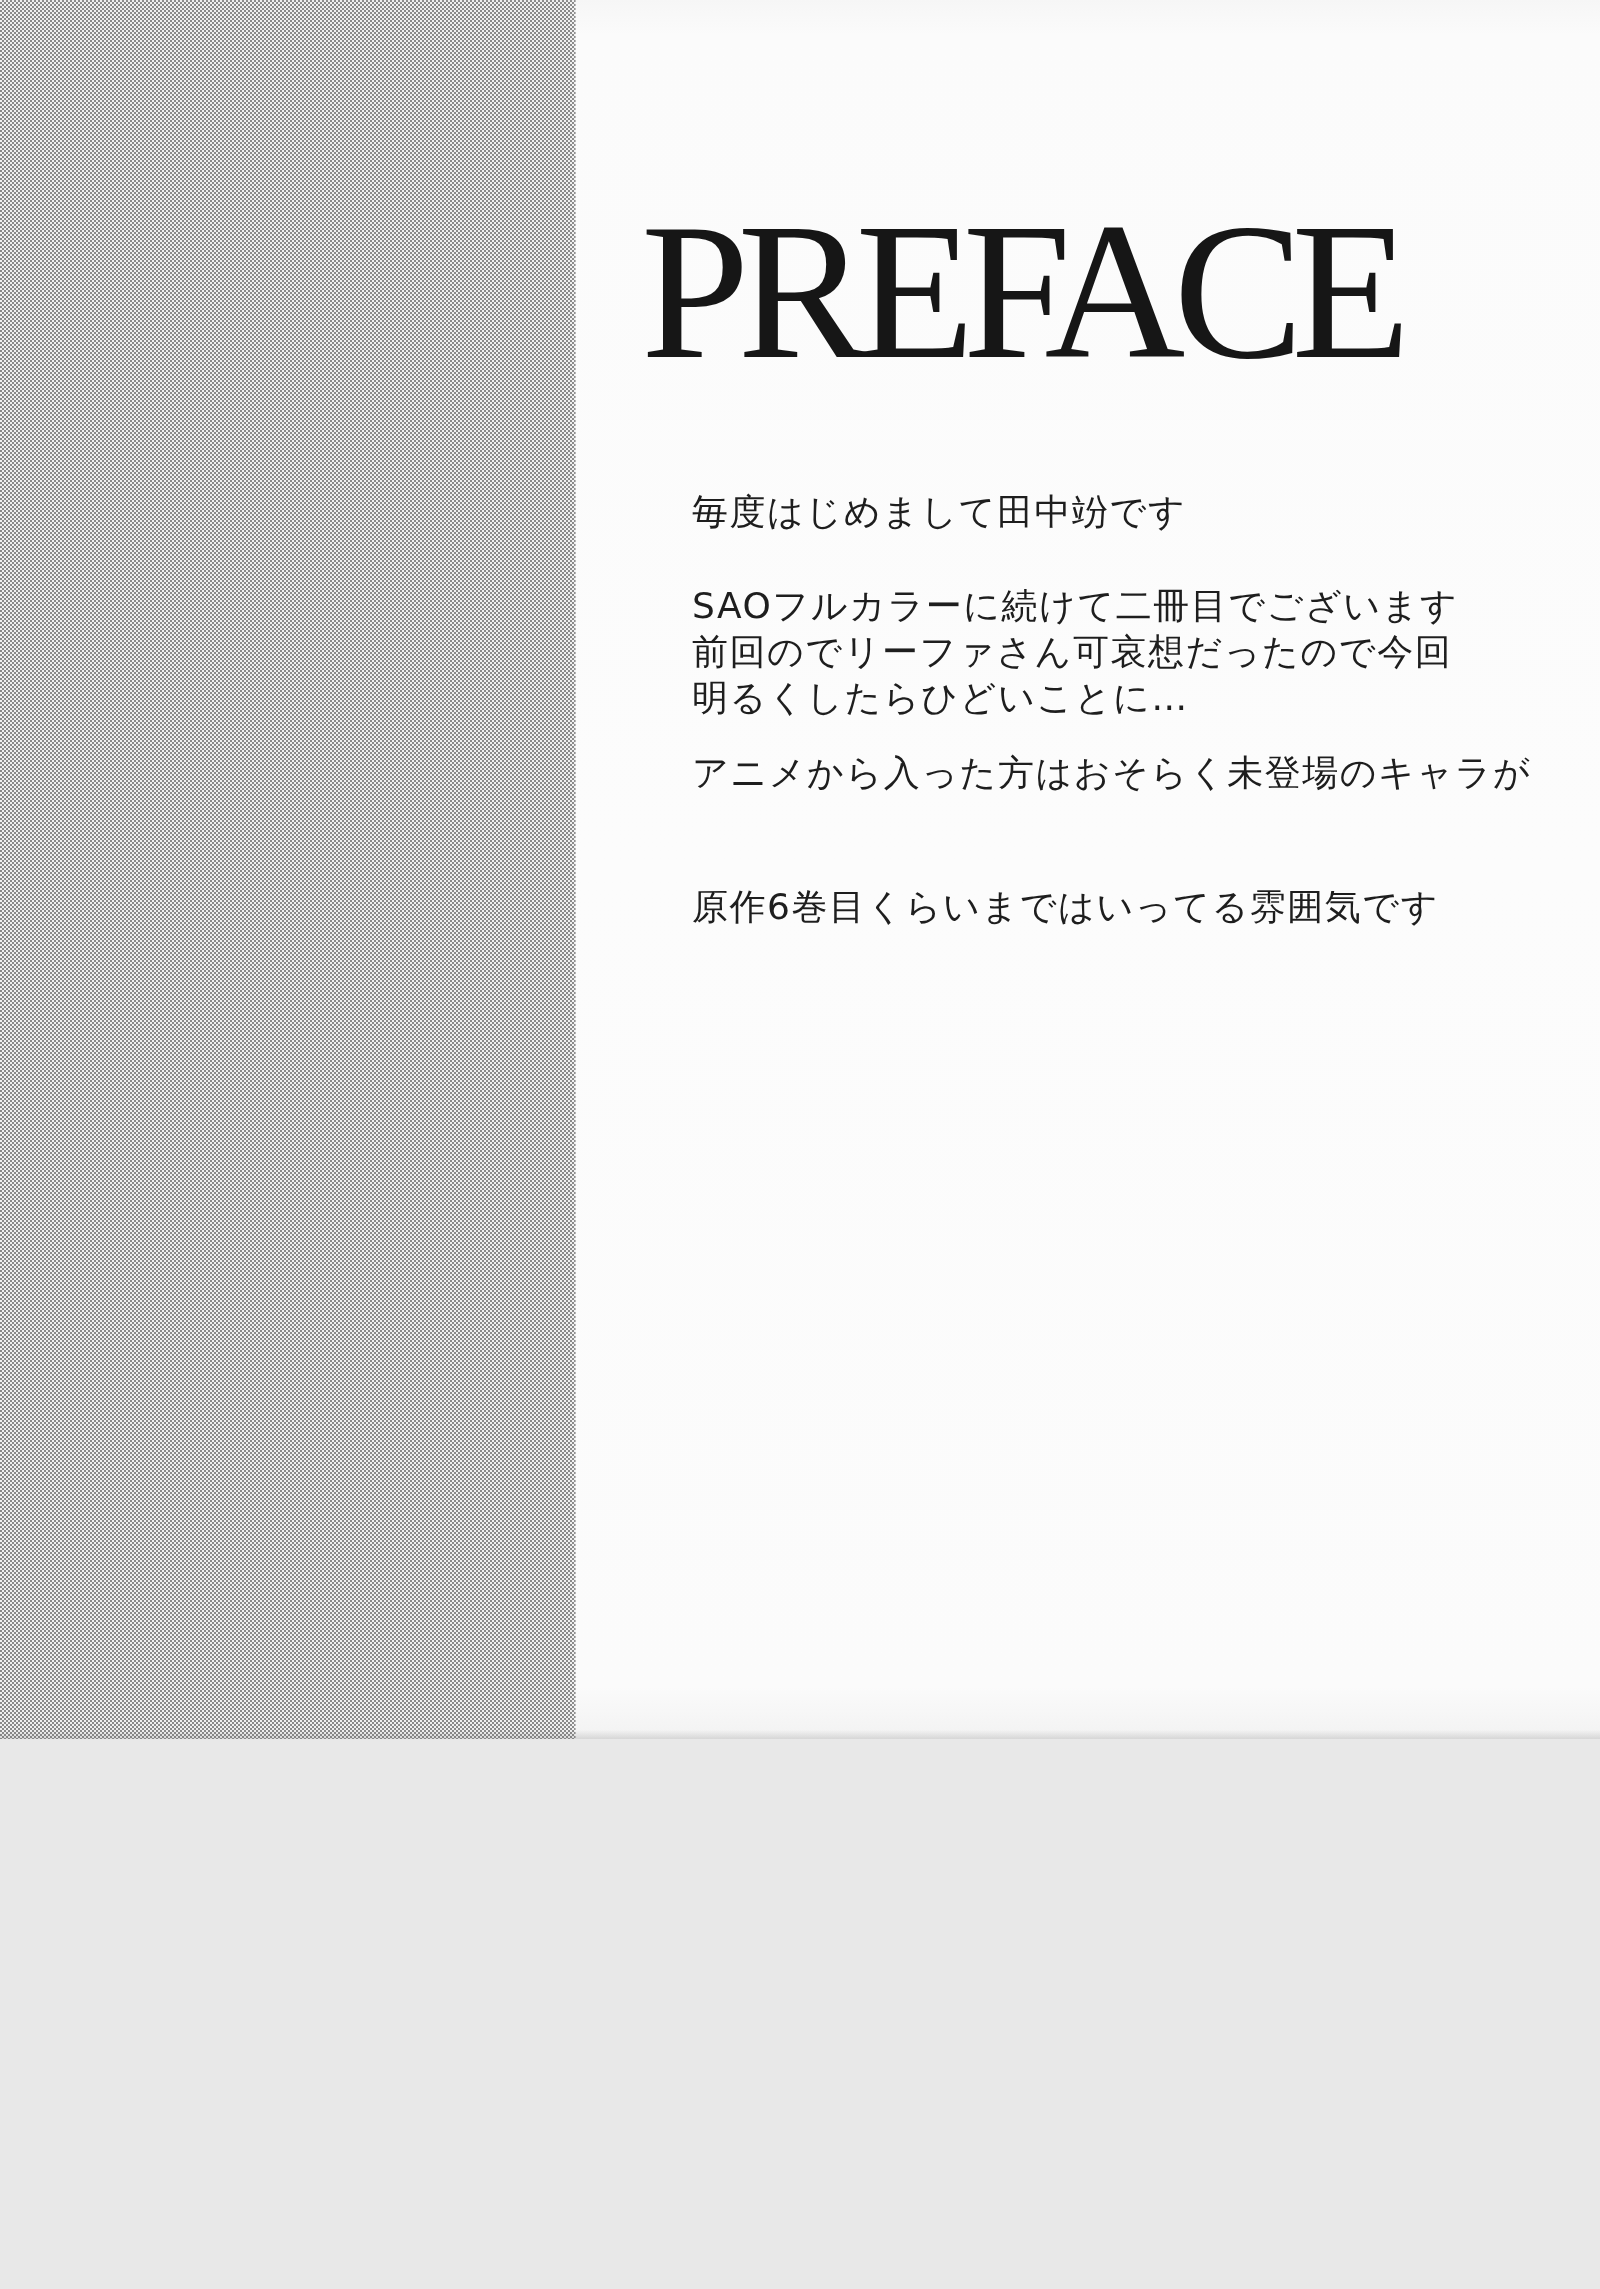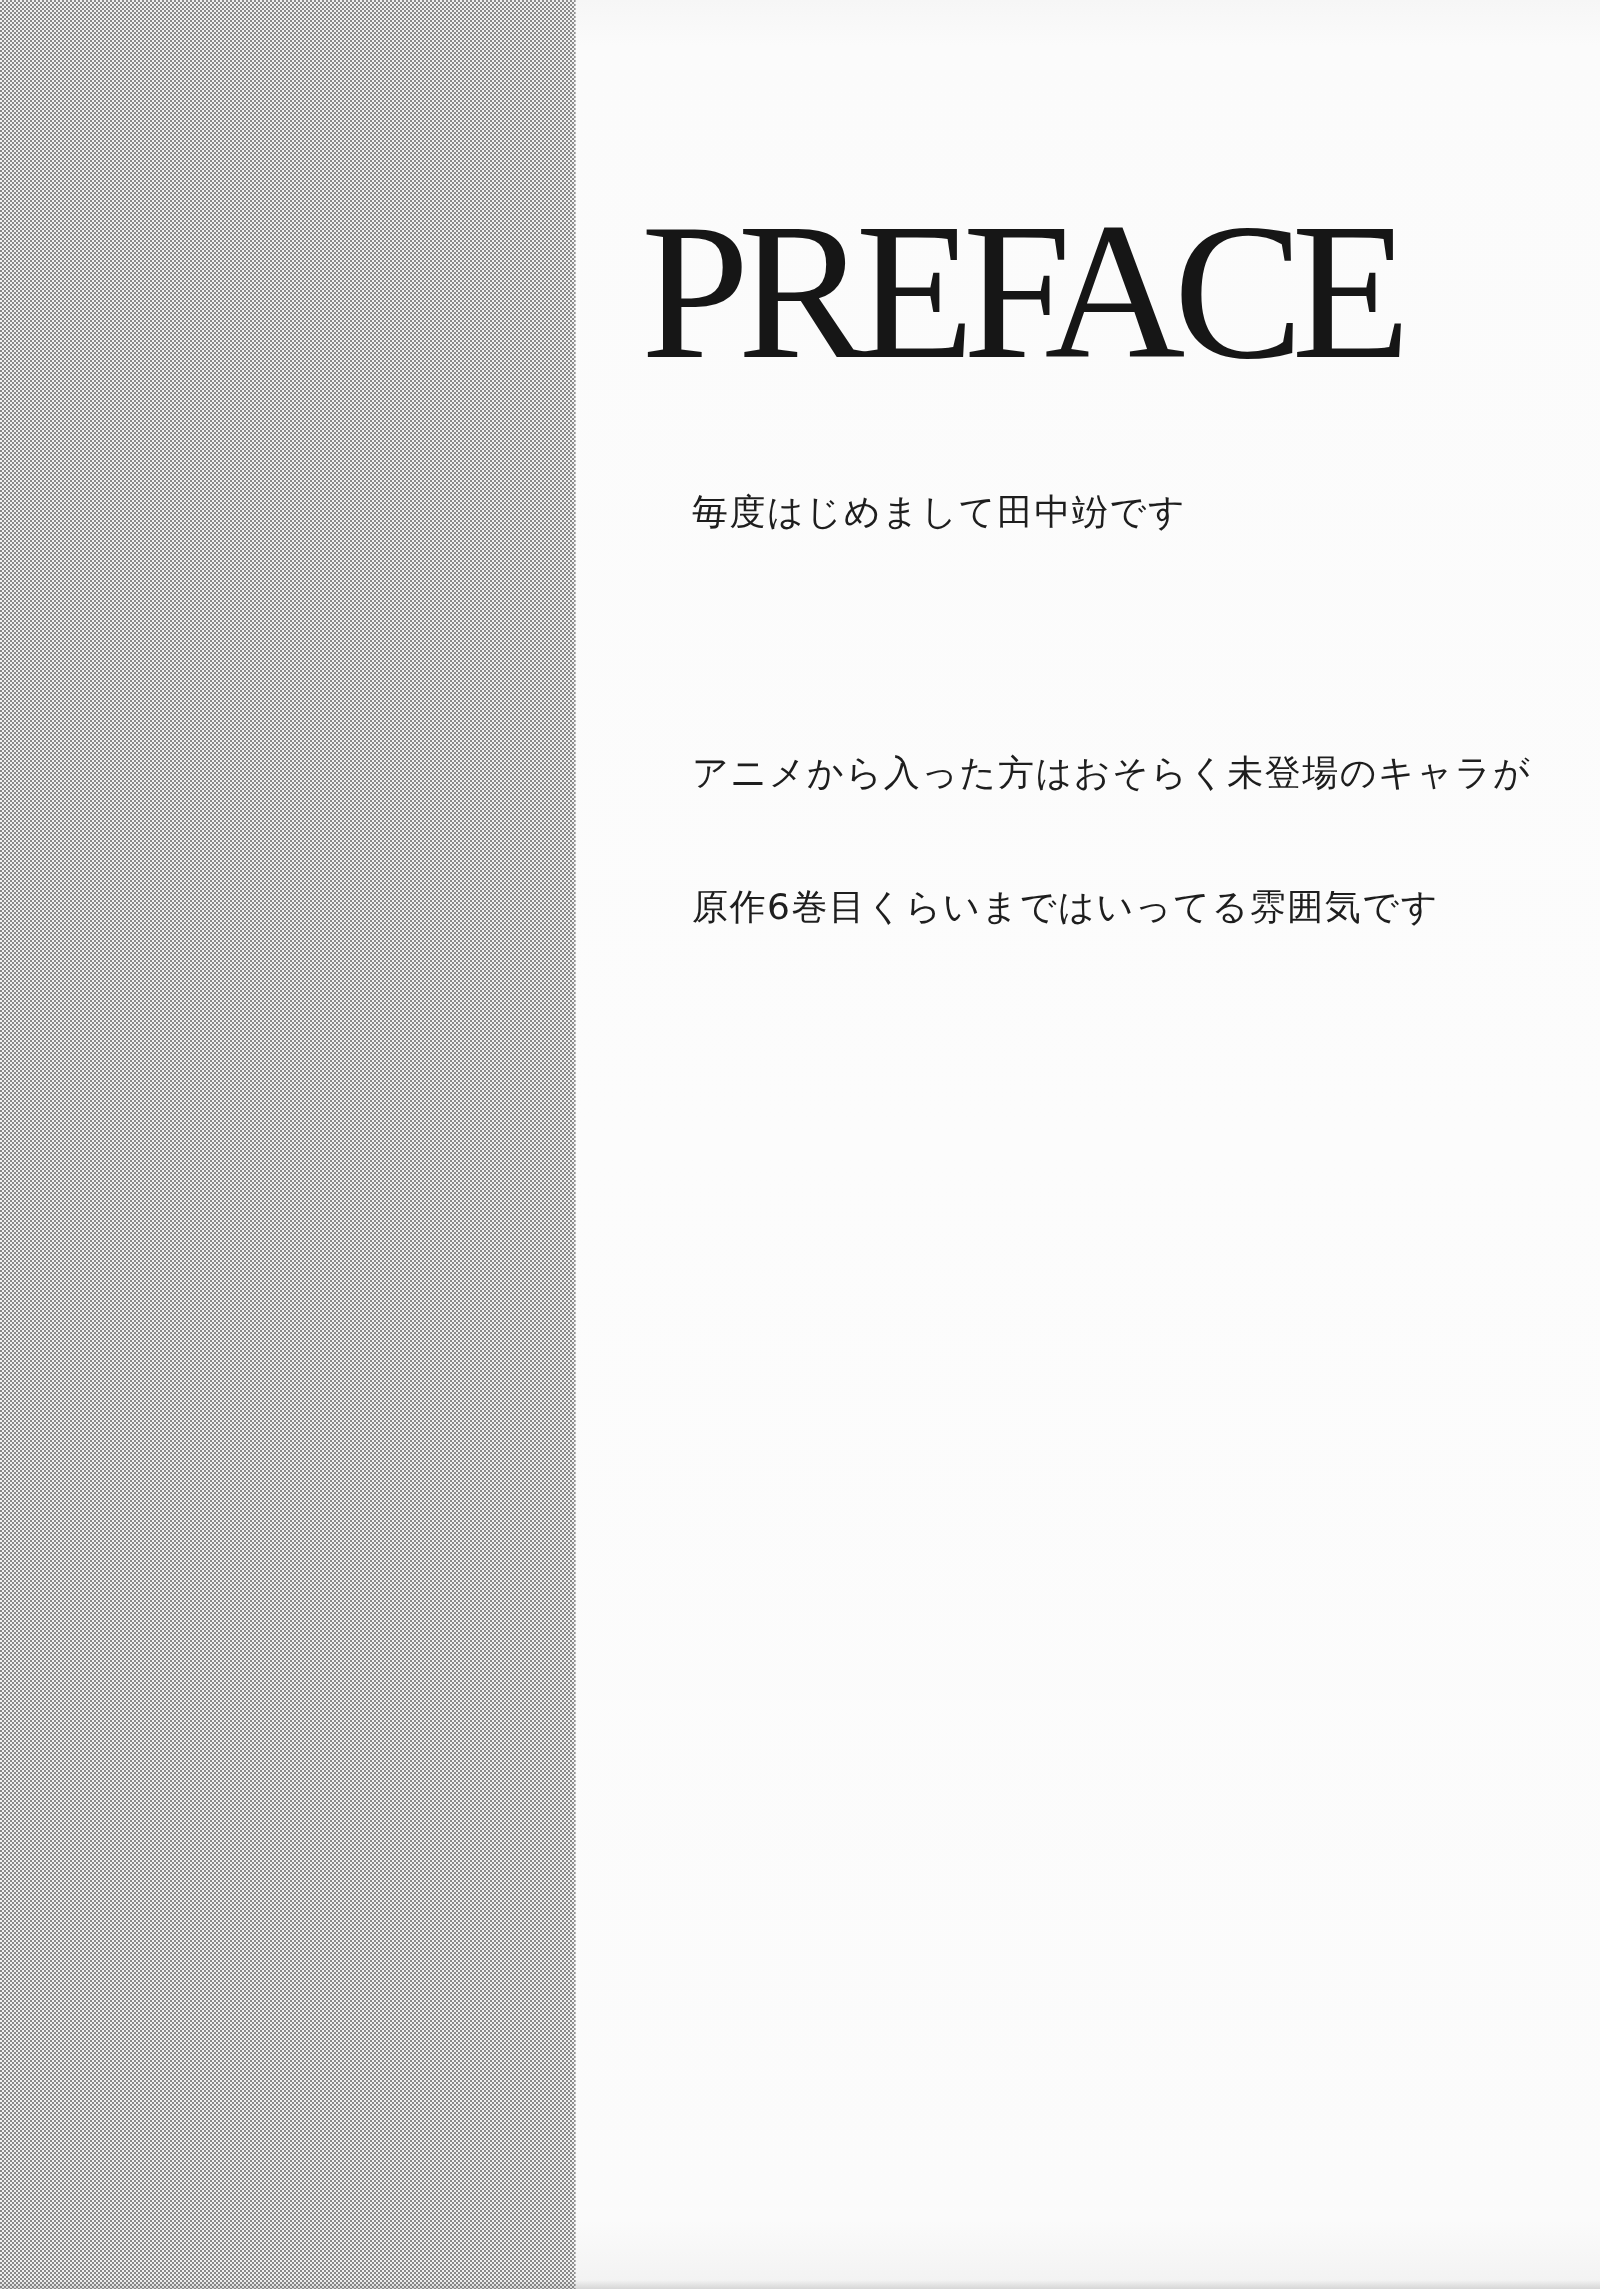--- a/index.html
+++ b/index.html
@@ -2,21 +2,21 @@
 <html><head>
 <meta charset="utf-8">
 <style>
   * { margin: 0; padding: 0; box-sizing: border-box; }
   html, body { background: #e8e8e8; }
   body { font-family: "DejaVu Sans", sans-serif; }
 
   .page {
     position: relative;
     width: 1600px;
-    height: 2289px;
+    height: 1739px;
     margin: 0 auto;
     background: linear-gradient(180deg, #f6f6f6 0%, #fbfbfb 2%, #fcfcfc 50%, #fbfbfb 97%, #f2f2f2 100%);
     overflow: hidden;
   }
 
   
   .sidebar {
     position: absolute;
     left: 0; top: 0;
     width: 576px;
@@ -84,20 +84,25 @@
   <div class="sidebar"></div>
 
   <div class="content">
 
     <h1 class="title">PREFACE</h1>
 
     <div class="para p1">
       <span class="line">毎度はじめまして田中竕です</span>
     </div>
 
+    <div class="para p2">
+      <span class="line">SAOフルカラーに続けて二冊目でございます</span>
+      <span class="line">前回のでリーファさん可哀想だったので今回</span>
+      <span class="line">明るくしたらひどいことに…</span>
+    </div>
 
     <div class="para p3">
       <span class="line">アニメから入った方はおそらく未登場のキャラが</span>
     </div>
 
     <div class="para p4">
       <span class="line">原作6巻目くらいまではいってる雰囲気です</span>
     </div>
 
 

